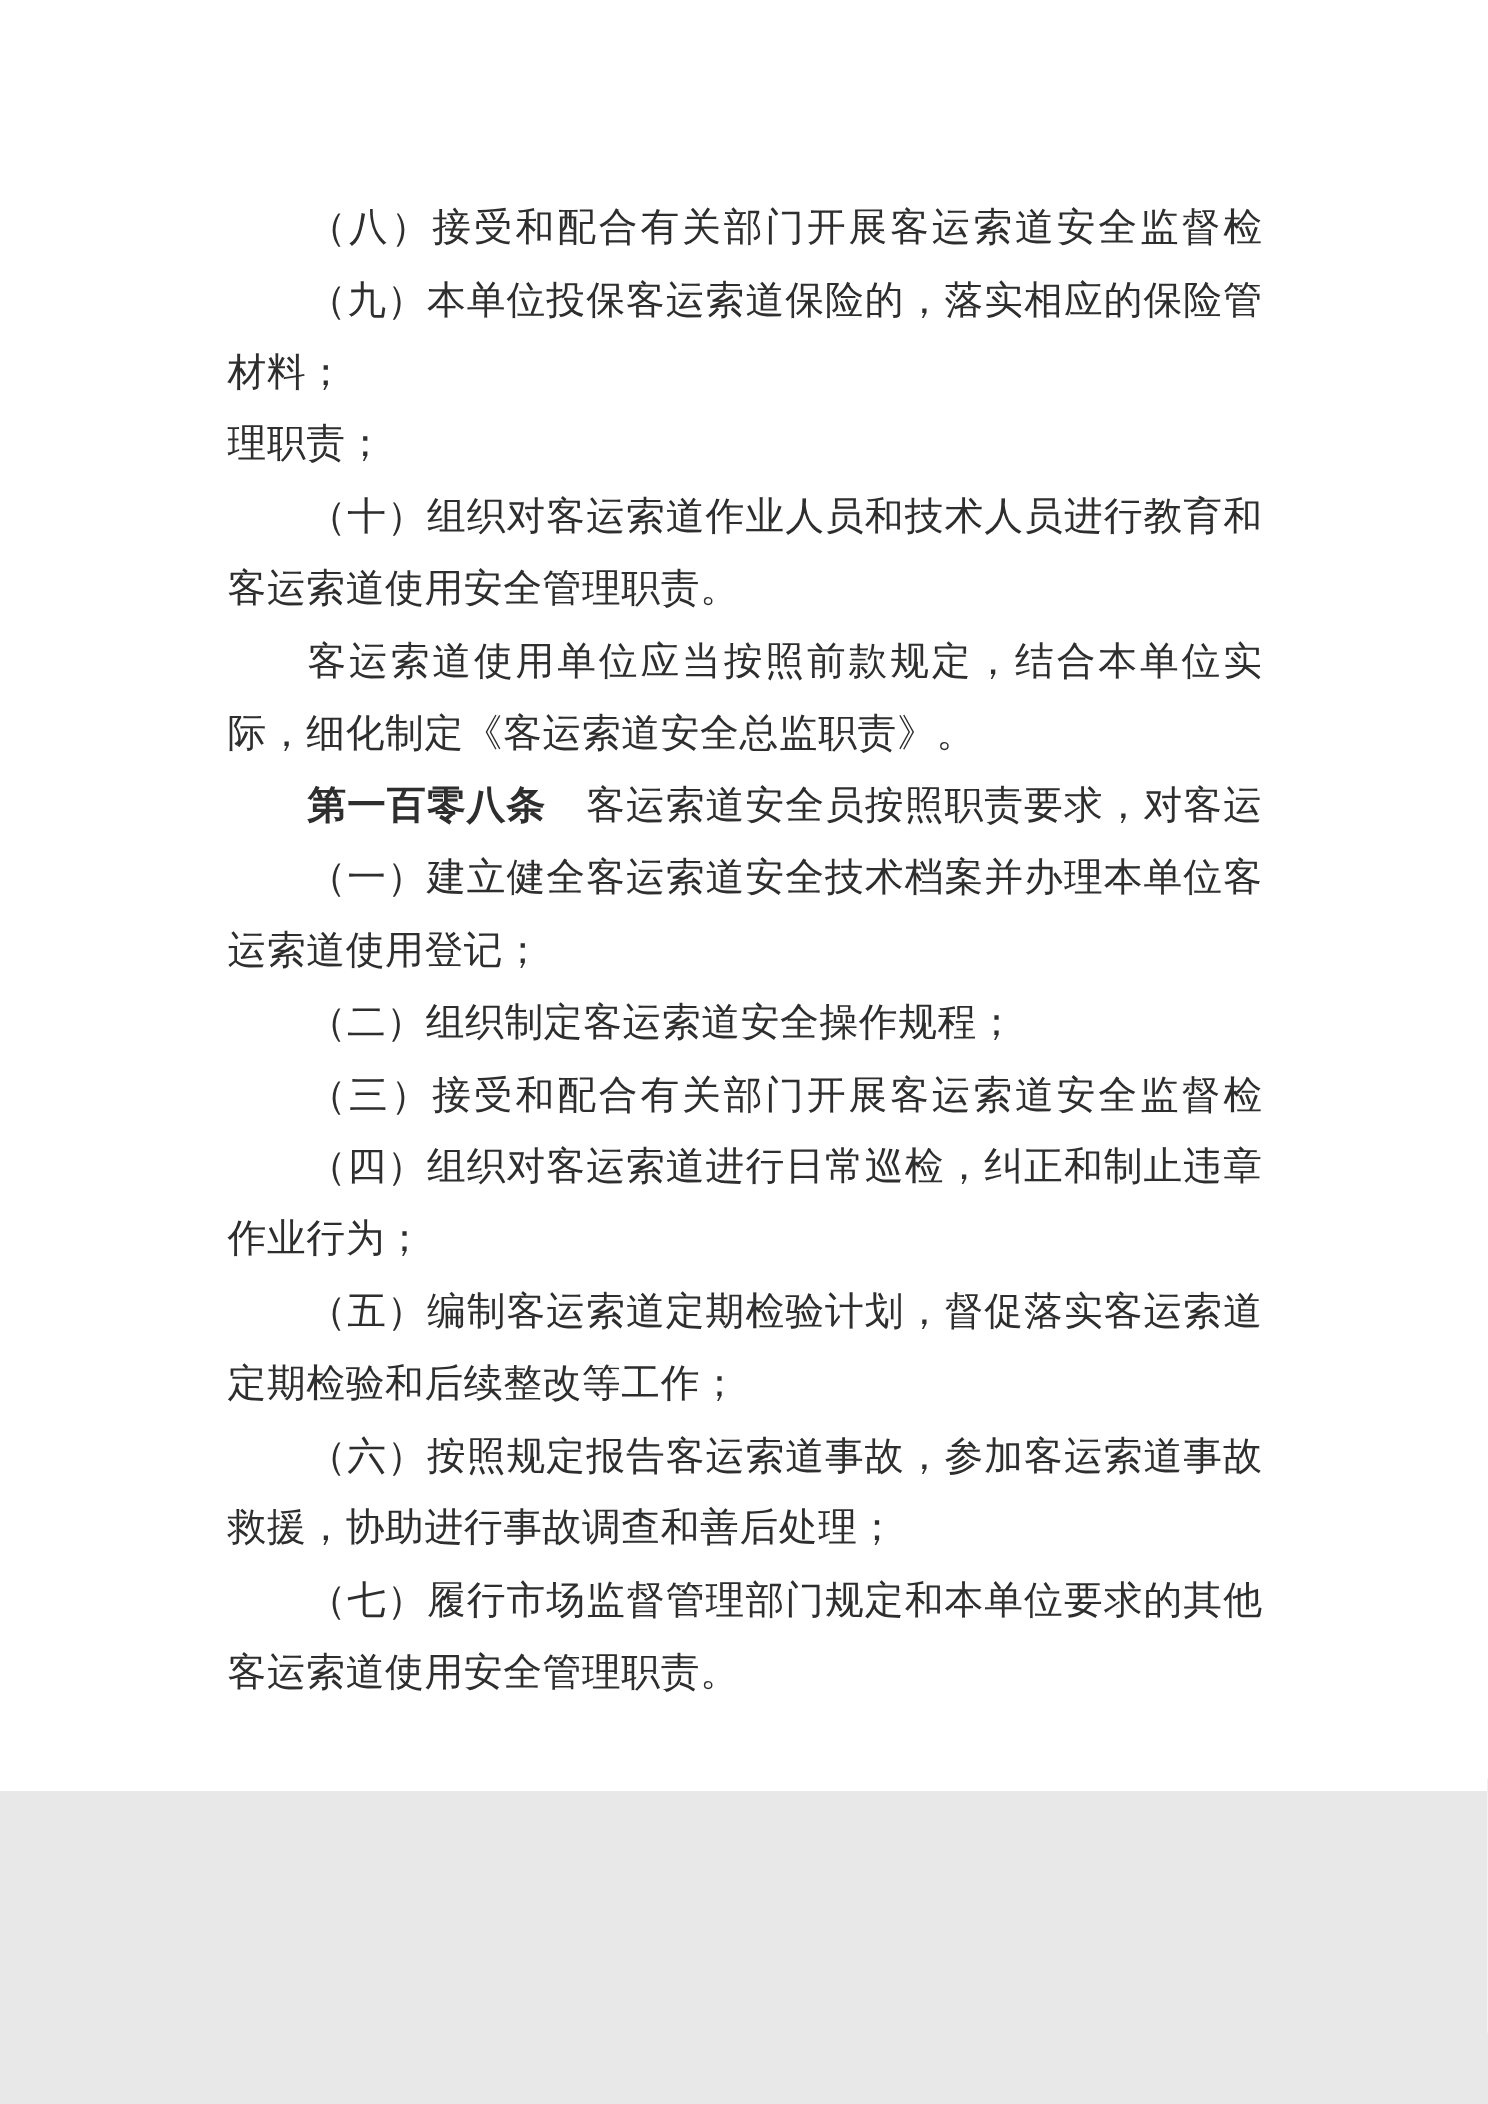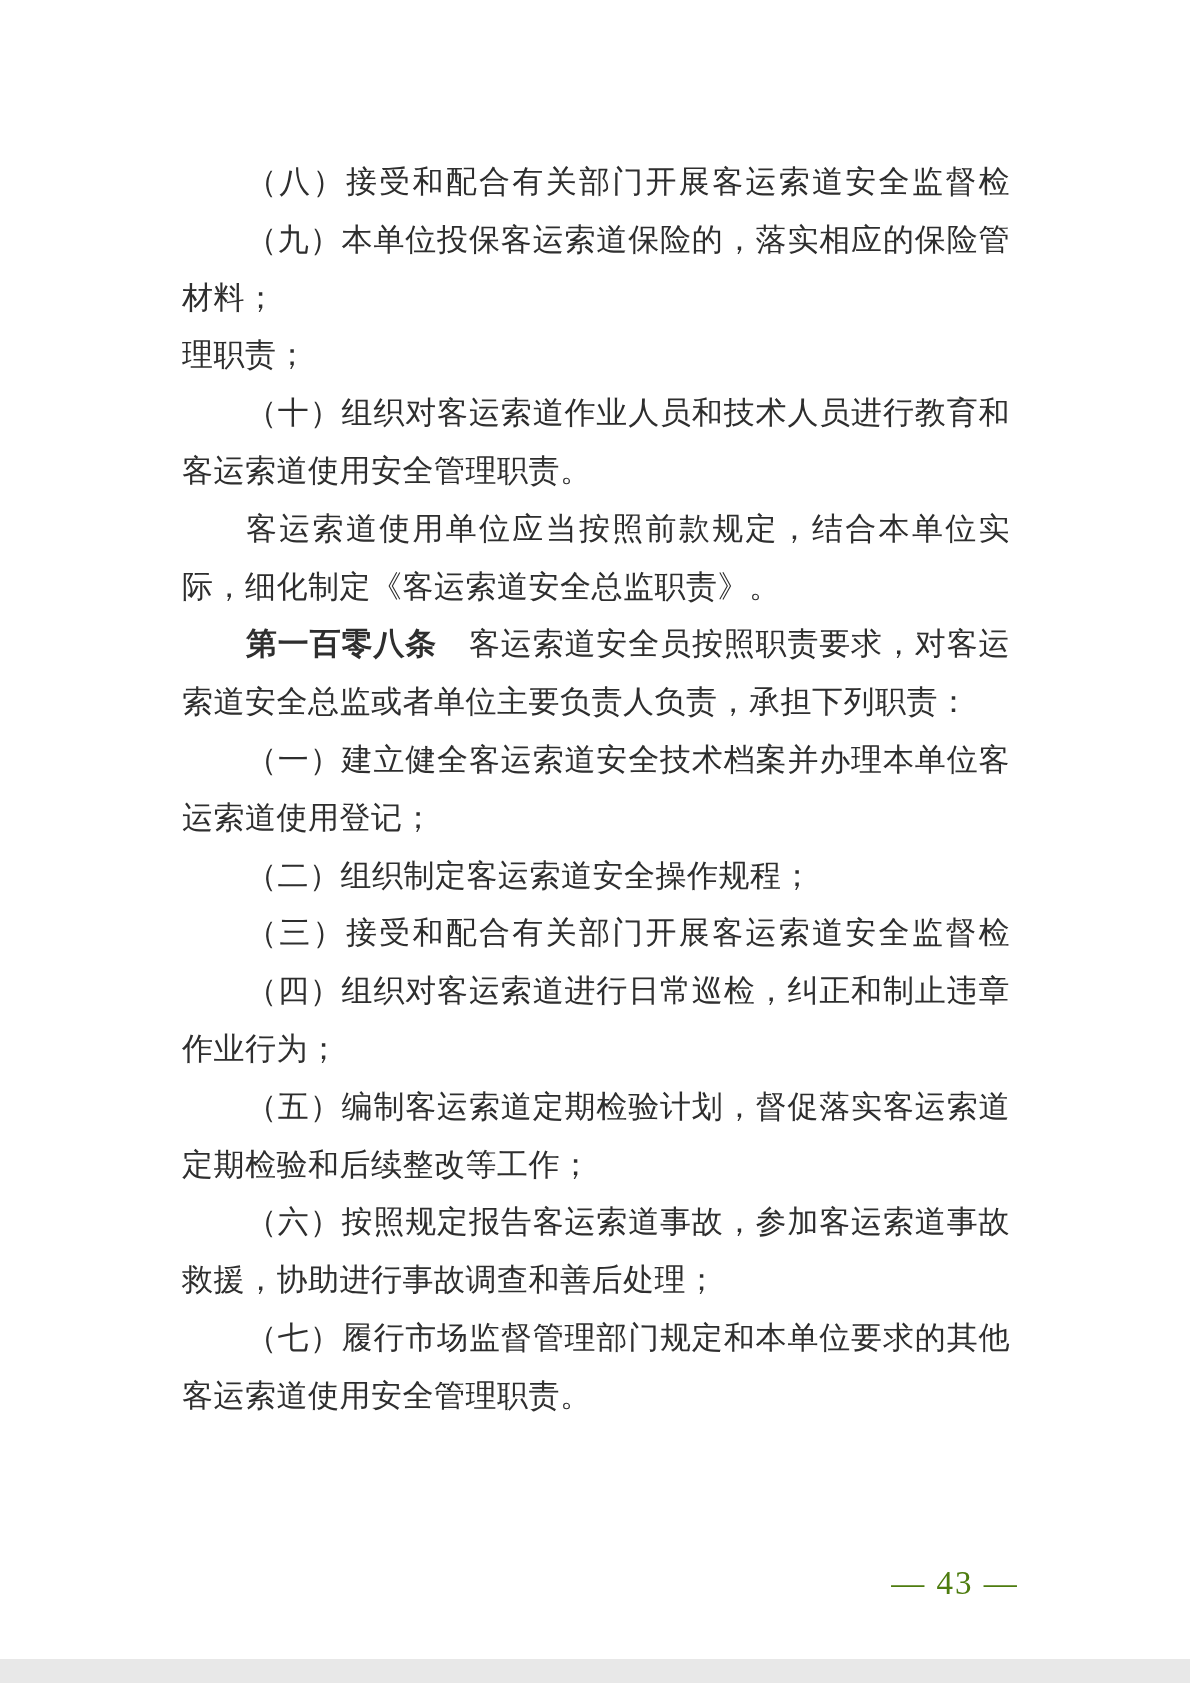--- a/index.html
+++ b/index.html
@@ -1,19 +1,19 @@
 <!DOCTYPE html>
 <html><head>
 <meta charset="utf-8">
 <style>
   html, body { margin: 0; padding: 0; background: #e8e8e8; }
   .page {
     position: relative;
     width: 1190px;
-    height: 1659px;
+    height: 1433px;
     background: #ffffff;
     font-family: "Liberation Serif", "DejaVu Serif", serif;
     color: #2e2e2e;
     overflow: hidden;
   }
   .text-block {
     position: absolute;
     left: 182px;
     top: 153px;
     width: 828px;
@@ -51,21 +51,20 @@
     <div class="line ind j">（九）本单位投保客运索道保险的，落实相应的保险管</div>
     <div class="line">材料；</div>
     <div class="line">理职责；</div>
     <div class="line ind j">（十）组织对客运索道作业人员和技术人员进行教育和</div>
     <div class="line">客运索道使用安全管理职责。</div>
     <div class="line ind j">客运索道使用单位应当按照前款规定，结合本单位实</div>
     <div class="line">际，细化制定《客运索道安全总监职责》。</div>
     <div class="line ind j">
       <span class="bold">第一百零八条</span><span>　客运索道安全员按照职责要求，对客运</span>
     </div>
-    <div class="line">索道安全总监或者单位主要负责人负责，承担下列职责：</div>
     <div class="line ind j">（一）建立健全客运索道安全技术档案并办理本单位客</div>
     <div class="line">运索道使用登记；</div>
     <div class="line ind">（二）组织制定客运索道安全操作规程；</div>
     <div class="line ind j">（三）接受和配合有关部门开展客运索道安全监督检</div>
     <div class="line ind j">（四）组织对客运索道进行日常巡检，纠正和制止违章</div>
     <div class="line">作业行为；</div>
     <div class="line ind j">（五）编制客运索道定期检验计划，督促落实客运索道</div>
     <div class="line">定期检验和后续整改等工作；</div>
     <div class="line ind j">（六）按照规定报告客运索道事故，参加客运索道事故</div>
     <div class="line">救援，协助进行事故调查和善后处理；</div>

